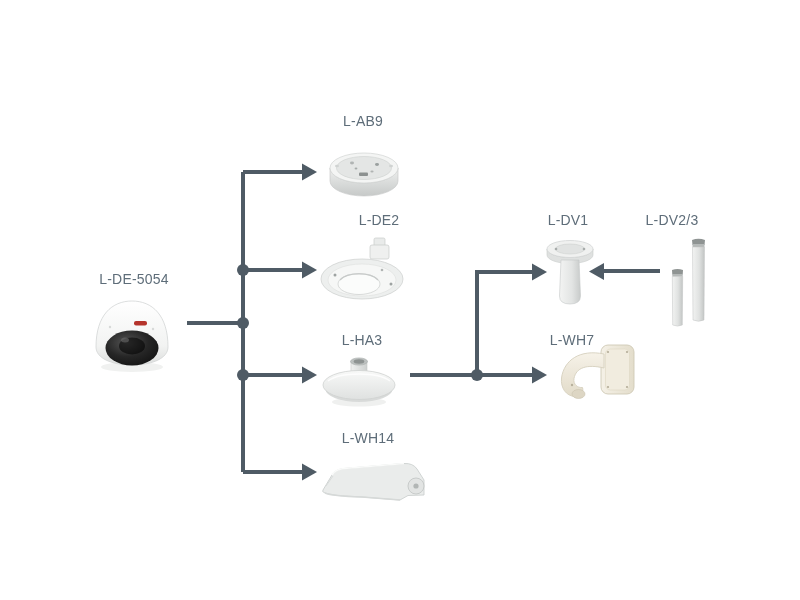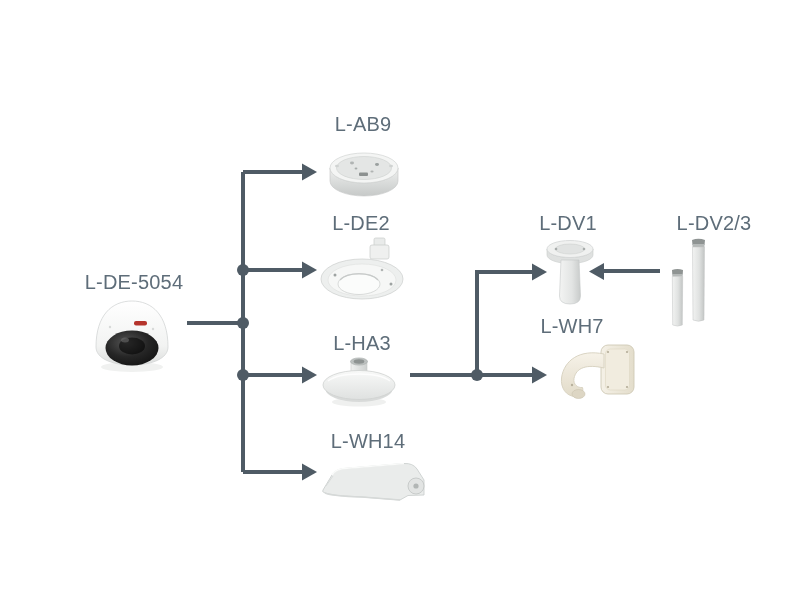--- a/index.html
+++ b/index.html
@@ -2,21 +2,21 @@
 <html><head>
 <meta charset="utf-8">
 <style>
   html,body{margin:0;padding:0;background:#fff;}
   #canvas{
     position:relative;width:800px;height:600px;background:#ffffff;
     font-family:"Liberation Sans", sans-serif;overflow:hidden;
   }
   .node-label{
     position:absolute;transform:translateX(-50%);
-    color:#5e6d79;font-size:20px;font-weight:400;letter-spacing:.2px;
+    color:#5e6d79;font-size:14px;font-weight:400;letter-spacing:.2px;
     white-space:nowrap;user-select:none;
   }
   .product{position:absolute;}
   svg{display:block;}
   #connectors{position:absolute;left:0;top:0;}
 </style>
 </head>
 <body>
 
 <div id="canvas">
@@ -43,26 +43,26 @@
       <polygon points="604,263 604,280 589,271.5"></polygon>
       <circle cx="243" cy="270" r="6"></circle>
       <circle cx="243" cy="323" r="6"></circle>
       <circle cx="243" cy="375" r="6"></circle>
       <circle cx="477" cy="375" r="6"></circle>
     </g>
   </svg>
 
   <div class="node-label" style="left:134px;top:271px">L-DE-5054</div>
   <div class="node-label" style="left:363px;top:113px">L-AB9</div>
-  <div class="node-label" style="left:361px;top:212px">L-DE2</div>
+  <div class="node-label" style="left:379px;top:212px">L-DE2</div>
   <div class="node-label" style="left:362px;top:332px">L-HA3</div>
   <div class="node-label" style="left:368px;top:430px">L-WH14</div>
   <div class="node-label" style="left:568px;top:212px">L-DV1</div>
-  <div class="node-label" style="left:714px;top:212px">L-DV2/3</div>
-  <div class="node-label" style="left:572px;top:315px">L-WH7</div>
+  <div class="node-label" style="left:672px;top:212px">L-DV2/3</div>
+  <div class="node-label" style="left:572px;top:332px">L-WH7</div>
 
   <div class="product" style="left:90px;top:293px">
     <svg width="84" height="82" viewBox="0 0 84 82">
       <defs>
         <linearGradient id="camBody" x1="0" y1="0" x2="0" y2="1">
           <stop offset="0" stop-color="#ffffff"></stop>
             <stop offset="0.7" stop-color="#f2f3f2"></stop>
             <stop offset="1" stop-color="#dcdedd"></stop>
         </linearGradient>
         <radialGradient id="camDome" cx="0.4" cy="0.35" r="0.8">

